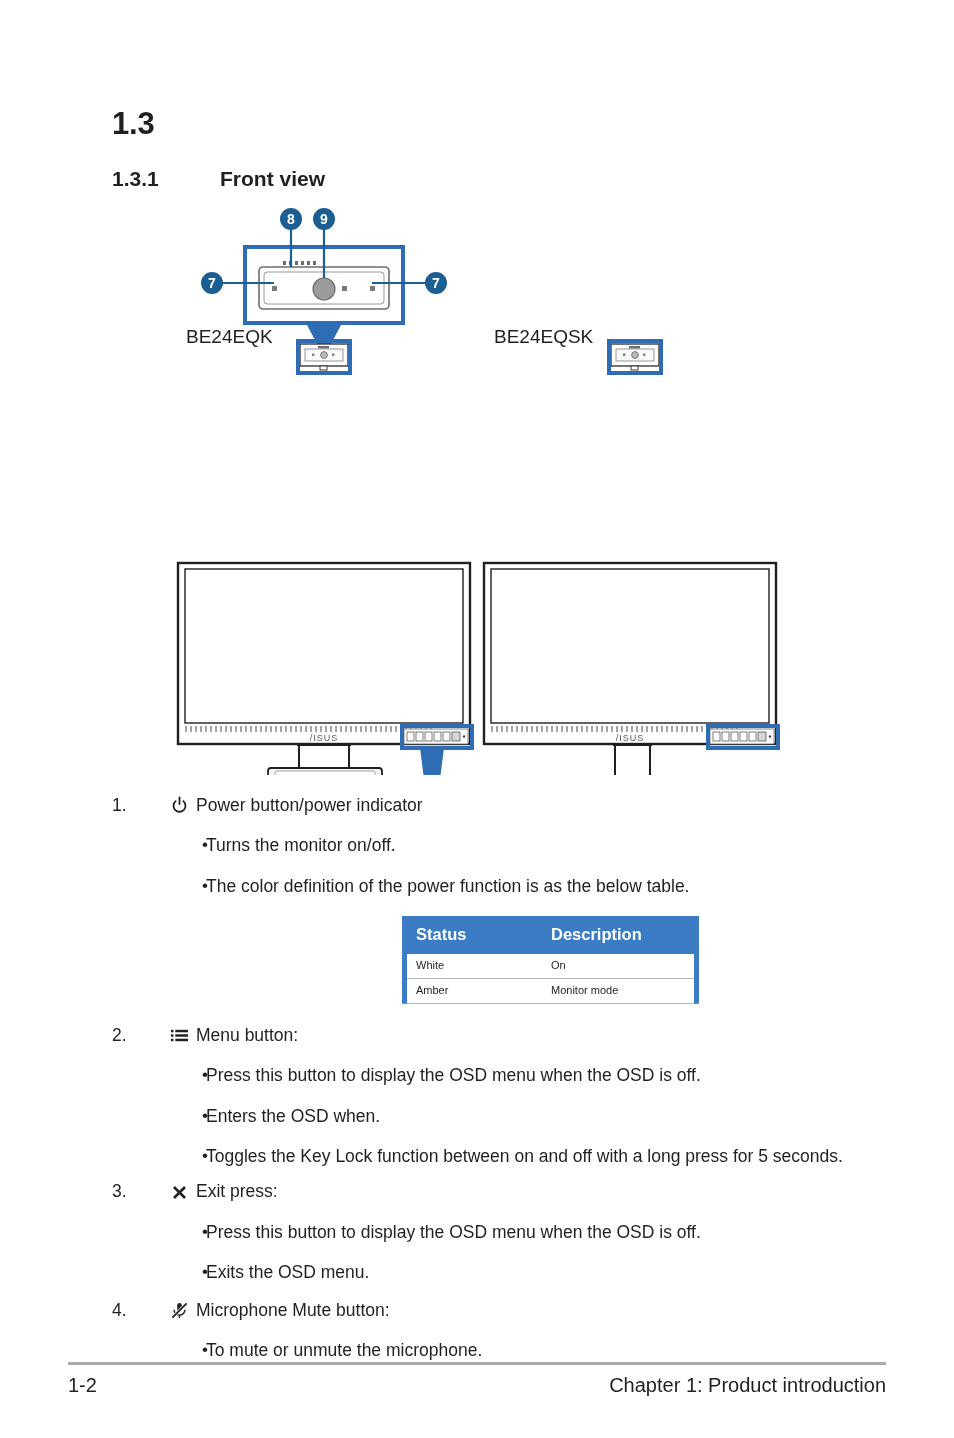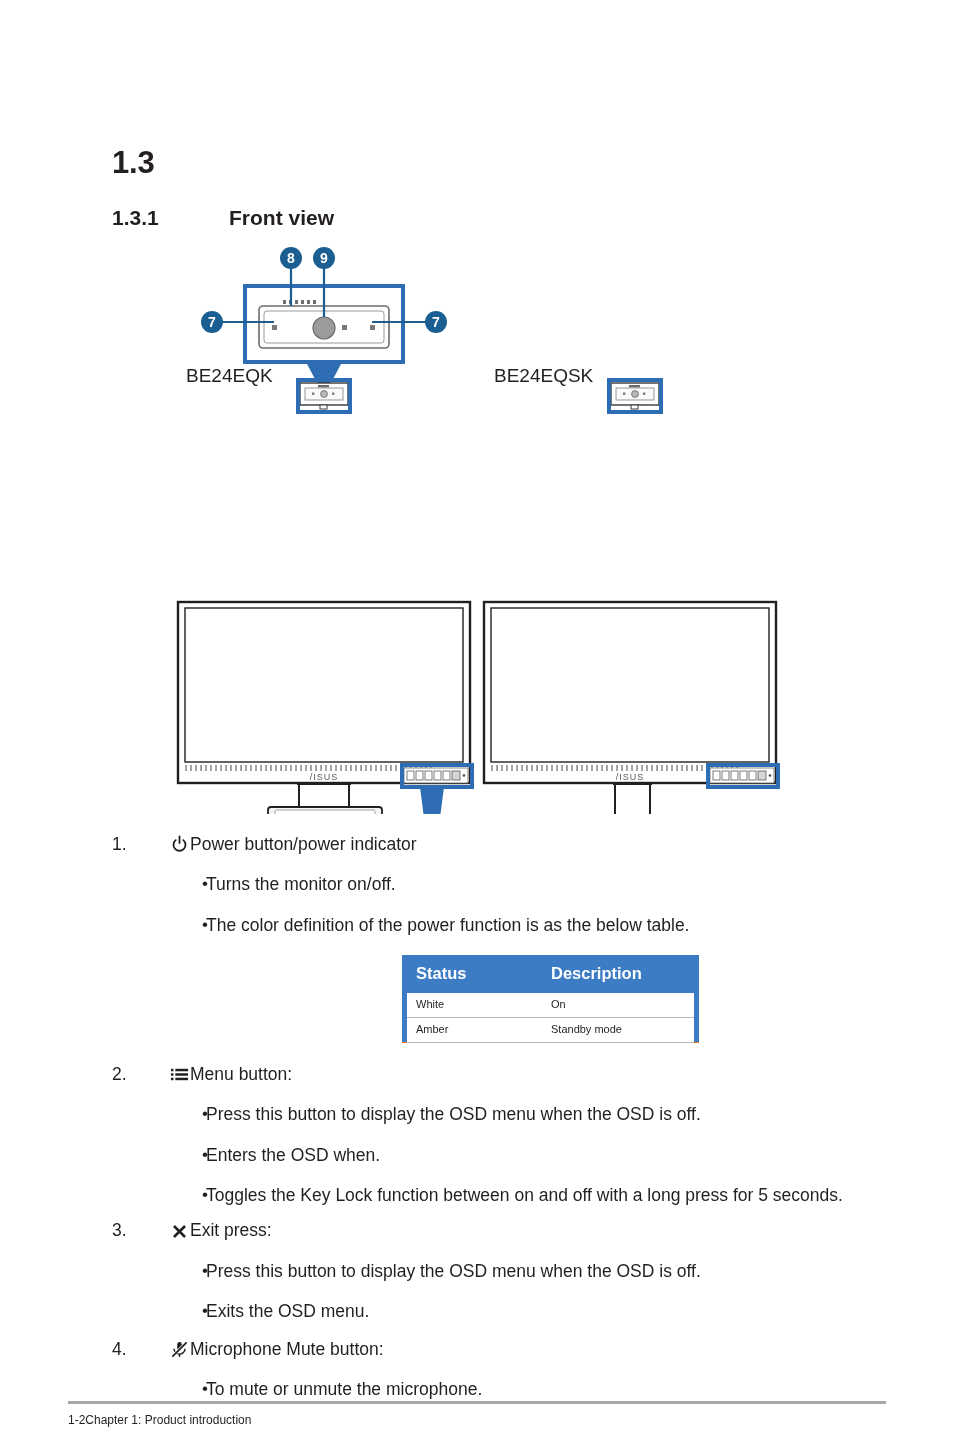--- a/index.html
+++ b/index.html
@@ -15,21 +15,20 @@
     color: #231f20;
     overflow: hidden;
   }
 
   
   .page {
     position: absolute;
     left: 0; top: 0;
     width: 954px;
     height: 1118px;
-    margin-top: 39px;
   }
   .h1-row {
     position: absolute;
     left: 112px;
     top: 106px;
     display: flex;
     align-items: baseline;
     font-weight: bold;
     font-size: 31px;
     letter-spacing: -0.2px;
@@ -38,21 +37,20 @@
   .h1-num { width: 108px; display: inline-block; }
   .h2-row {
     position: absolute;
     left: 112px;
     top: 167px;
     display: flex;
     align-items: baseline;
     font-weight: bold;
     font-size: 21px;
     color: #231f20;
-    gap: 9px;
   }
   .h2-num { width: 108px; display: inline-block; }
 
   
   .figure {
     position: absolute;
     left: 0;
     top: 205px;
     width: 954px;
     height: 570px;
@@ -76,20 +74,21 @@
   }
   .item-num {
     width: 56px;
     flex: 0 0 56px;
     font-size: 17.5px;
   }
   .item-body { flex: 1 1 auto; }
   .item-head {
     display: flex;
     align-items: center;
+    gap: 6px;
     white-space: nowrap;
     text-align: center;
   }
   .glyph {
     display: inline-flex;
     align-items: center;
     justify-content: center;
     width: 22px;
     height: 22px;
     flex: 0 0 22px;
@@ -169,22 +168,22 @@
     width: 818px;
     height: 3px;
     background: #a9a9a9;
   }
   .footer {
     position: absolute;
     left: 68px;
     top: 1374px;
     width: 818px;
     display: flex;
-    justify-content: flex-start;
-    font-size: 12px;
+    justify-content: space-between;
+    font-size: 20px;
     color: #231f20;
   }
 </style>
 </head>
 <body>
 
 <div class="page">
 
   <div class="h1-row">
     <span class="h1-num">1.3</span>
@@ -548,21 +547,21 @@
             <tbody>
               <tr>
                 <td class="gapcell"></td>
                 <td class="c1">White</td>
                 <td>On</td>
                 <td class="gapcell"></td>
               </tr>
               <tr>
                 <td class="gapcell"></td>
                 <td class="c1">Amber</td>
-                <td>Standby mode</td>
+                <td>Monitor mode</td>
                 <td class="gapcell"></td>
               </tr>
             </tbody>
           </table>
         </div>
       </div>
     </div>
 
     <div class="spacer-after-item"></div>
 

